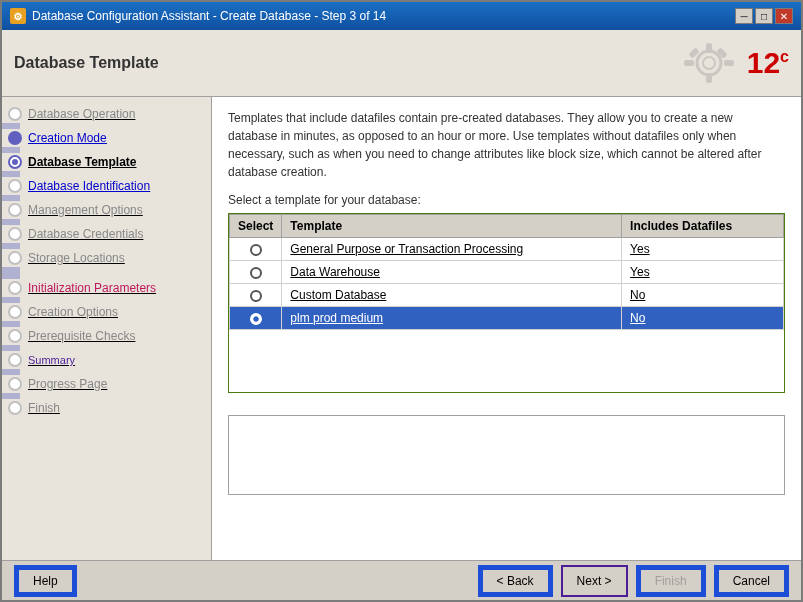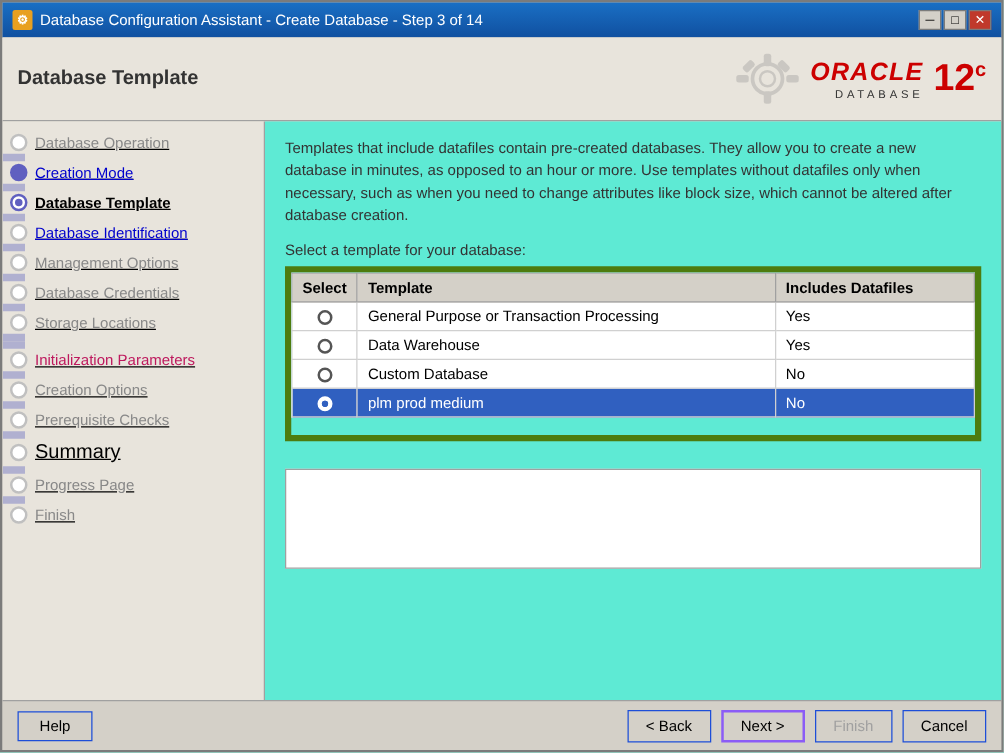--- a/index.html
+++ b/index.html
@@ -155,21 +155,21 @@
       border-radius: 50%;
     }
     .step-dot.dim {
       border-color: #c0c0c0;
       background: white;
     }
     .right-panel {
       flex: 1;
       padding: 12px 16px;
       overflow-y: auto;
-      background: #5eead4;
+      background: #ffffff;
     }
     .description-text {
       font-size: 12px;
       color: #333;
       line-height: 1.5;
       margin-bottom: 12px;
     }
     .select-label {
       font-size: 12px;
       margin-bottom: 6px;
@@ -186,20 +186,21 @@
       padding: 4px 8px;
       text-align: left;
       border: 1px solid #a0a0a0;
       font-weight: bold;
       font-size: 12px;
     }
     .template-table td {
       padding: 4px 8px;
       border: 1px solid #d0d0d0;
       font-size: 12px;
+      text-decoration: underline;
     }
     .template-table tr.selected td {
       background: #3060c0;
       color: white;
     }
     .radio-cell {
       width: 30px;
       text-align: center;
     }
     .radio-btn {
@@ -257,37 +258,37 @@
       display: flex;
       gap: 8px;
     }
     .footer-right {
       display: flex;
       gap: 8px;
     }
     .footer-btn {
       padding: 4px 14px;
       background: #d4d0c8;
-      border: 1px solid #1d4ed8;
+      border: 5px solid #1d4ed8;
       cursor: pointer;
       font-size: 12px;
       min-width: 60px;
       text-align: center;
     }
     .footer-btn:disabled, .footer-btn.disabled {
       color: #a0a0a0;
       cursor: default;
     }
     .footer-btn.default-btn {
-      border: 2px solid #8b5cf6;
+      border: 2px solid #4c1d95;
     }
     .table-wrapper {
-      border: 5px solid #4d7c0f;
+      border: 1px solid #4d7c0f;
       margin-bottom: 22px;
-      height: 140px;
+      height: 180px;
       overflow-y: auto;
     }
     .sidebar-section {
       display: flex;
       flex-direction: column;
       text-decoration: underline;
     }
     .sidebar-item-row {
       display: flex;
       align-items: center;
@@ -334,24 +335,20 @@
         <svg class="gear-icon" viewBox="0 0 60 50">
           <circle cx="30" cy="25" r="12" fill="none" stroke="#888" stroke-width="3"></circle>
           <circle cx="30" cy="25" r="6" fill="none" stroke="#888" stroke-width="2"></circle>
           <rect x="27" y="5" width="6" height="10" rx="2" fill="#888"></rect>
           <rect x="27" y="35" width="6" height="10" rx="2" fill="#888"></rect>
           <rect x="5" y="22" width="10" height="6" rx="2" fill="#888"></rect>
           <rect x="45" y="22" width="10" height="6" rx="2" fill="#888"></rect>
           <rect x="12" y="10" width="6" height="10" rx="2" fill="#888" transform="rotate(45 15 15)"></rect>
           <rect x="40" y="10" width="6" height="10" rx="2" fill="#888" transform="rotate(-45 43 15)"></rect>
         </svg>
-        <div class="oracle-logo">
-          <span class="oracle-logo-text">ORACLE</span>
-          <span class="oracle-db-label">DATABASE</span>
-        </div>
         <div style="font-size:30px; font-weight:bold; color:#cc0000; margin-left:4px;">
           <span>12</span><sup style="font-size:16px;">c</sup>
         </div>
       </div>
     </div>
 
     <div class="main-body">
 
       <div class="sidebar">
         <div class="sidebar-section">
@@ -479,21 +476,21 @@
           <div style="display:flex;">
               <div style="width:18px; display:flex; justify-content:center;">
                 <div class="v-line" style="height:6px;"></div>
               </div>
             </div>
 
           <div class="sidebar-item-row">
             <div class="connector-col">
               <div class="step-dot dim"></div>
             </div>
-            <span style="color:#000000; font-size:16px;">Summary</span>
+            <span style="color:#4c1d95; font-size:11px;">Summary</span>
           </div>
           <div style="display:flex;">
               <div style="width:18px; display:flex; justify-content:center;">
                 <div class="v-line" style="height:6px;"></div>
               </div>
             </div>
 
           <div class="sidebar-item-row">
             <div class="connector-col">
               <div class="step-dot dim"></div>

